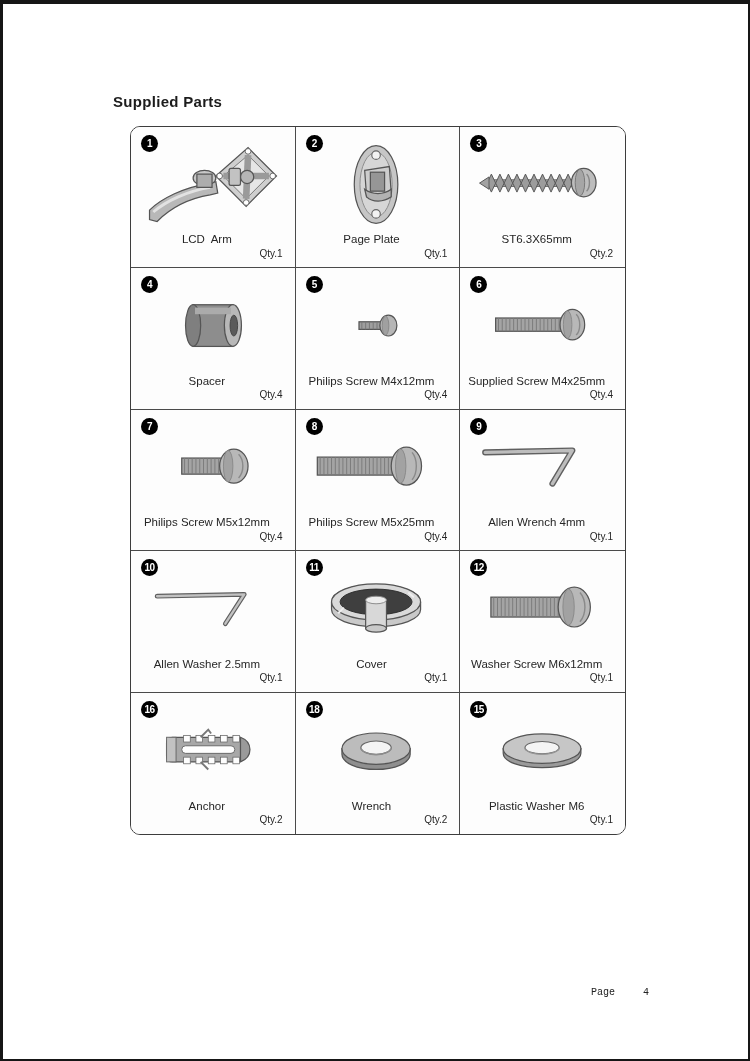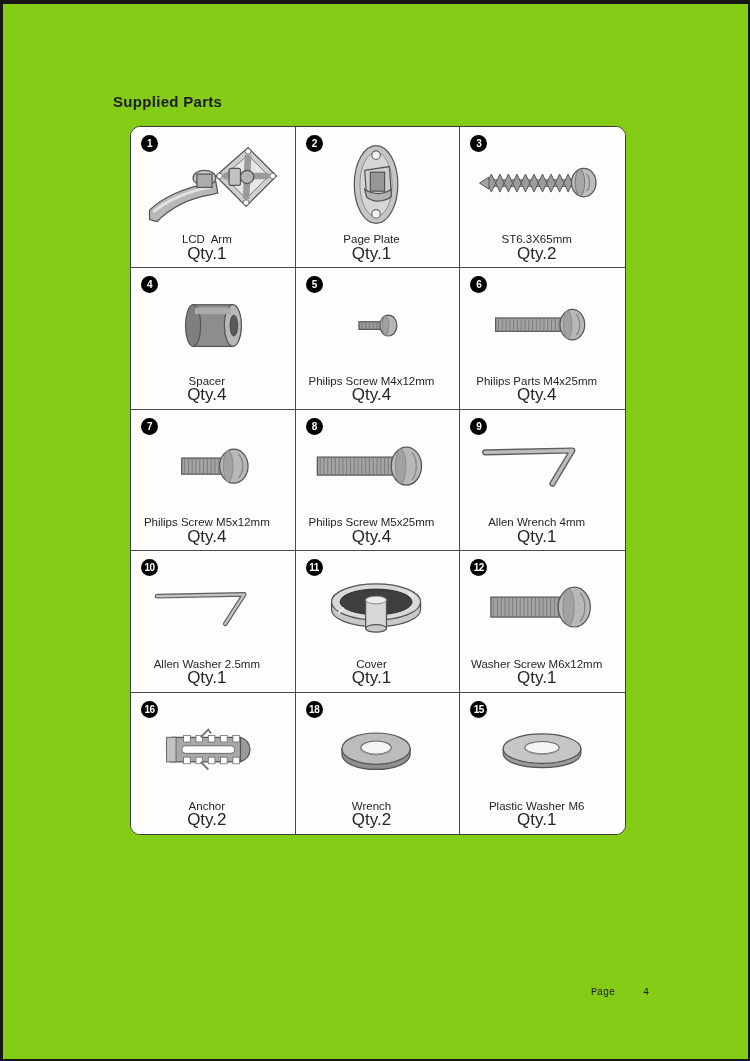--- a/index.html
+++ b/index.html
@@ -6,21 +6,21 @@
   body {
     width:750px; height:1061px;
     background:#161616;
     font-family:"Liberation Sans", sans-serif;
     position:relative;
     overflow:hidden;
   }
   .page {
     position:absolute;
     top:4px; left:3px; right:2px; bottom:2px;
-    background:#84cc16;
+    background:#ffffff;
   }
   .doc-title {
     position:absolute;
     left:110px; top:89px;
     font-size:15px;
     font-weight:bold;
     color:#1c1c1c;
     letter-spacing:0.3px;
   }
   .parts-table {
@@ -66,22 +66,23 @@
     left:0; right:12px; bottom:7px;
     text-align:center;
     color:#262626;
   }
   .part-name {
     font-size:11.5px;
     line-height:13.5px;
     white-space:pre-wrap;
   }
   .part-qty {
-    font-size:17px;
+    font-size:10px;
     line-height:13.5px;
+    text-align:right;
   }
   .page-footer {
     position:absolute;
     left:588px; top:983px;
     font-family:Liberation Mono, monospace;
     font-size:10px;
     color:#222;
     display:flex;
   }
   .page-footer .num { margin-left:28px; }
@@ -220,21 +221,21 @@
             <line x1="84" y1="38" x2="84" y2="52" stroke="#7a7a7a" stroke-width="1"></line>
             <line x1="88" y1="38" x2="88" y2="52" stroke="#7a7a7a" stroke-width="1"></line>
             <line x1="92" y1="38" x2="92" y2="52" stroke="#7a7a7a" stroke-width="1"></line>
             <line x1="96" y1="38" x2="96" y2="52" stroke="#7a7a7a" stroke-width="1"></line>
     <ellipse cx="106" cy="45" rx="13" ry="16" fill="#b8b8b8" stroke="#555" stroke-width="1.3"></ellipse>
     <ellipse cx="101" cy="45" rx="4.5" ry="14.5" fill="#a2a2a2" stroke="#888" stroke-width="1"></ellipse>
     <path d="M110,34 C115,39 115,51 110,56" fill="none" stroke="#8a8a8a" stroke-width="1.5"></path>
   </svg>
         </div>
     <div class="caption">
-      <div class="part-name">Philips Parts M4x25mm</div>
+      <div class="part-name">Supplied Screw M4x25mm</div>
       <div class="part-qty">Qty.4</div>
     </div>
       </div>
       <div class="cell">
     <div class="badge">7</div>
     <div class="art">
           <svg viewBox="0 0 150 95">
     <rect x="42" y="37" width="44" height="17" fill="#a4a4a4" stroke="#555" stroke-width="1.3"></rect>
     <line x1="45" y1="37" x2="45" y2="54" stroke="#7a7a7a" stroke-width="1"></line>
             <line x1="49" y1="37" x2="49" y2="54" stroke="#7a7a7a" stroke-width="1"></line>

